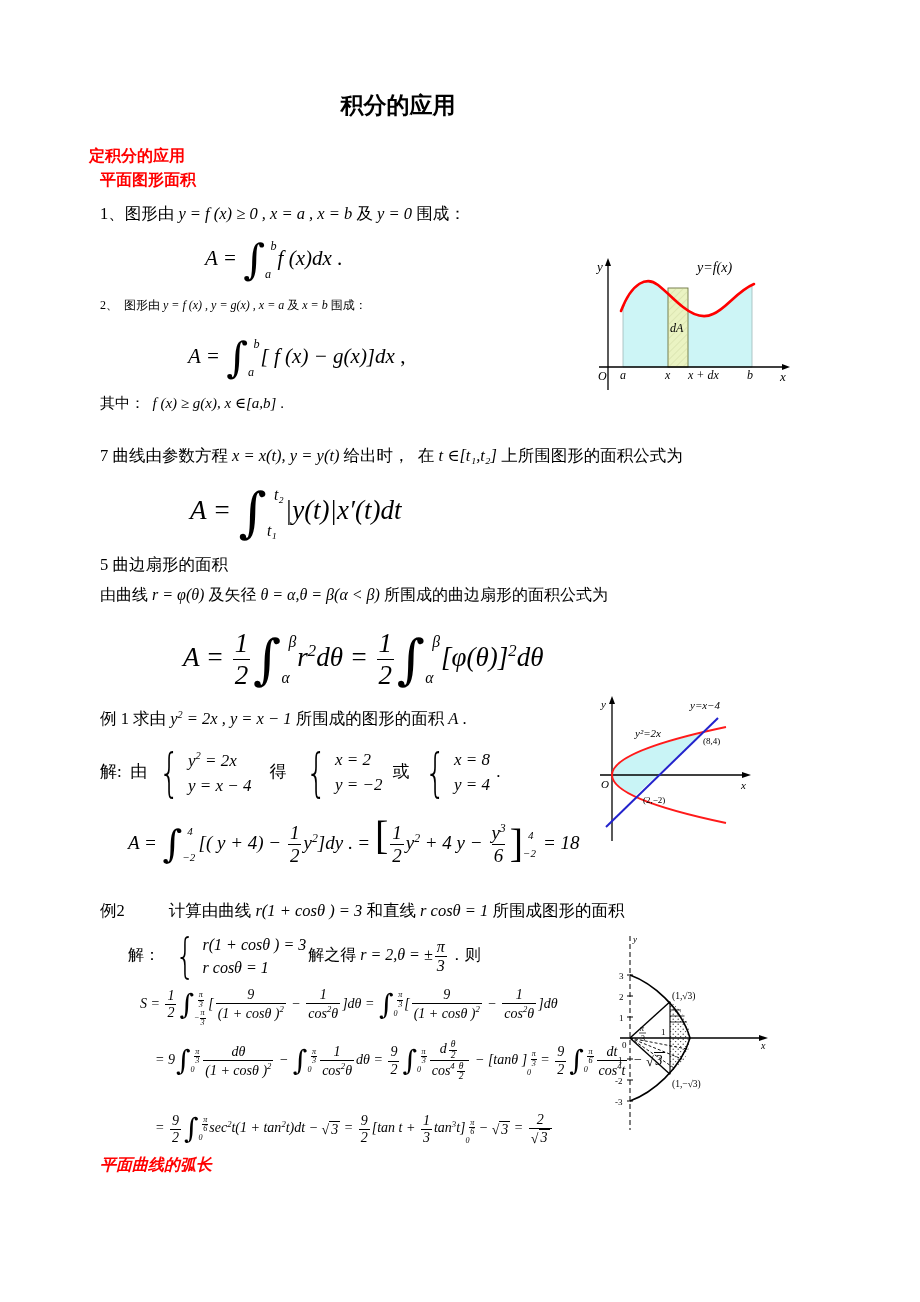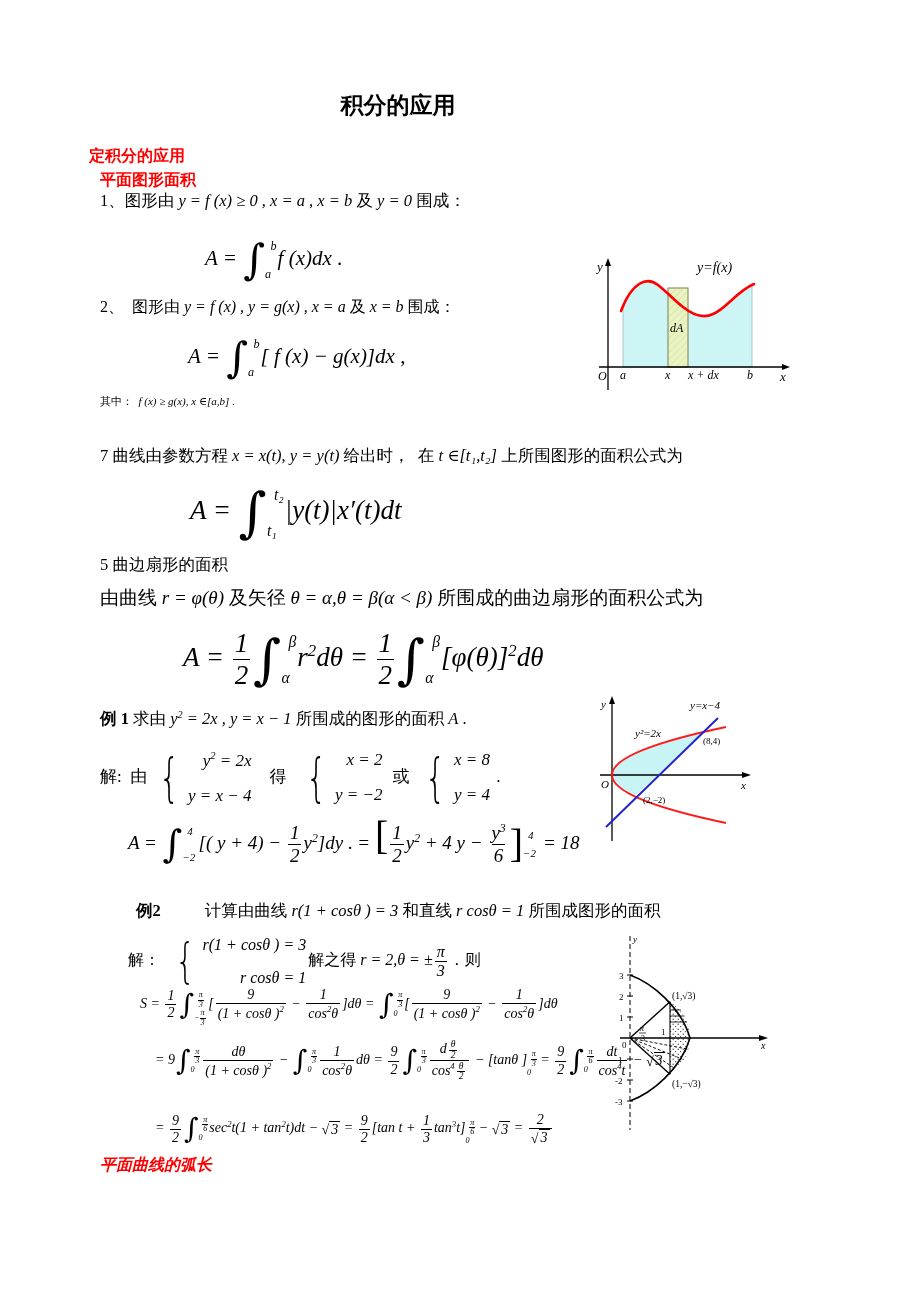--- a/index.html
+++ b/index.html
@@ -6,63 +6,63 @@
   body{width:920px;height:1302px;background:#ffffff;position:relative;overflow:hidden;
        font-family:"Liberation Serif","DejaVu Serif",serif;color:#000;}
   .abs{position:absolute;}
   .title{position:absolute;left:0;width:796px;text-align:center;
          font-family:"DejaVu Sans","Liberation Sans",sans-serif;font-weight:bold;}
   .redh{position:absolute;color:#ff0000;font-weight:bold;white-space:pre;
         font-family:"DejaVu Sans","Liberation Sans",sans-serif;}
   .tline,.fml{position:absolute;white-space:pre;font-family:"Liberation Serif","DejaVu Serif",serif;}
   .m{font-style:italic;font-family:"Liberation Serif","DejaVu Serif",serif;}
   .cn{font-style:normal;font-family:"Liberation Serif","DejaVu Serif",serif;}
-  .cnb{font-style:normal;font-weight:bold;font-family:"Liberation Serif","DejaVu Serif",serif;}
+  .cnb{font-style:normal;font-weight:normal;font-family:"Liberation Serif","DejaVu Serif",serif;}
   sup,sub{font-size:0.62em;font-style:italic;}
   .int{display:inline-flex;align-items:center;vertical-align:middle;margin:0 1px;}
   .isign{font-style:normal;font-size:2.0em;line-height:0.85;font-family:"DejaVu Serif",serif;}
   .ilims,.lims{display:inline-flex;flex-direction:column;justify-content:space-between;
         height:3.3em;font-size:0.58em;line-height:1;font-style:italic;vertical-align:middle;}
   .lims{height:2.6em;}
   .ihi{margin-left:0.45em;}
   .ilo{margin-right:0.2em;}
   .limwrap{display:inline-flex;align-items:center;}
   .mfrac{display:inline-flex;flex-direction:column;align-items:center;line-height:1.05;font-style:italic;}
   .mfrac span+span{border-top:1px solid #000;padding:0 1px;}
   .frac{display:inline-flex;flex-direction:column;align-items:center;vertical-align:middle;
         margin:0 2px;line-height:1.15;}
   .frac .den{border-top:1.4px solid #000;}
   .frac .num,.frac .den{padding:0 2px;text-align:center;}
   .frac.small{font-size:0.68em;line-height:1.02;}
   .cases{display:inline-flex;align-items:center;vertical-align:middle;margin:0 2px;}
   .cbrace{display:inline-block;font-style:normal;font-size:3.0em;font-weight:100;line-height:0.82;
           margin-right:2px;font-family:"DejaVu Sans",sans-serif;transform:scaleX(0.65);}
-  .crows{display:inline-flex;flex-direction:column;align-items:flex-end;row-gap:15px;}
+  .crows{display:inline-flex;flex-direction:column;align-items:flex-start;row-gap:5px;}
   .crow{white-space:pre;}
   .evalw{display:inline-flex;align-items:center;vertical-align:middle;}
   .tallb{display:inline-block;font-style:normal;font-size:2.1em;line-height:0.82;font-weight:300;}
   .sqrt{display:inline-flex;align-items:flex-end;vertical-align:middle;}
   .rsign{font-style:normal;line-height:1.1;}
   .rad{border-top:1.2px solid #000;padding:0 2px;line-height:1.15;}
   svg text{font-family:"Liberation Serif","DejaVu Serif",serif;}
 </style>
 </head>
 <body>
 
 <div class="title" style="top:90px;font-size:23px;">积分的应用</div>
 
 <div class="redh" style="left:89px;top:146px;font-size:16px;">定积分的应用</div>
 <div class="redh" style="left:100px;top:170px;font-size:16px;text-align:right;">平面图形面积</div>
 
-<div class="tline" style="left:100px;top:190px;font-size:16.5px;"><span class="cn">1、图形由 </span><span class="m">y = f (x) ≥ 0 , x = a , x = b </span><span class="cn">及 </span><span class="m">y = 0 </span><span class="cn">围成：</span></div>
+<div class="tline" style="left:100px;top:203px;font-size:16.5px;"><span class="cn">1、图形由 </span><span class="m">y = f (x) ≥ 0 , x = a , x = b </span><span class="cn">及 </span><span class="m">y = 0 </span><span class="cn">围成：</span></div>
 <div class="fml" style="left:205px;top:240px;font-size:21px;"><span class="m">A = </span><span class="int"><span class="isign">∫</span><span class="ilims"><span class="ihi"><span class="m">b</span></span><span class="ilo"><span class="m">a</span></span></span></span><span class="m">f (x)dx</span><span class="cn"> .</span></div>
 
-<div class="tline" style="left:100px;top:297px;font-size:16px;text-align:center;"><span class="cn">2、  图形由 </span><span class="m">y = f (x) , y = g(x) , x = a </span><span class="cn">及 </span><span class="m">x = b </span><span class="cn">围成：</span></div>
+<div class="tline" style="left:100px;top:297px;font-size:12px;text-align:center;"><span class="cn">2、  图形由 </span><span class="m">y = f (x) , y = g(x) , x = a </span><span class="cn">及 </span><span class="m">x = b </span><span class="cn">围成：</span></div>
 <div class="fml" style="left:188px;top:338px;font-size:21px;"><span class="m">A = </span><span class="int"><span class="isign">∫</span><span class="ilims"><span class="ihi"><span class="m">b</span></span><span class="ilo"><span class="m">a</span></span></span></span><span class="m">[ f (x) − g(x)]dx</span><span class="cn"> ,</span></div>
-<div class="tline" style="left:100px;top:394px;font-size:11px;"><span class="cn">其中：  </span><span class="m">f (x) ≥ g(x), x ∈[a,b]</span><span class="cn"> .</span></div>
+<div class="tline" style="left:100px;top:394px;font-size:15px;"><span class="cn">其中：  </span><span class="m">f (x) ≥ g(x), x ∈[a,b]</span><span class="cn"> .</span></div>
 
 <svg class="abs" style="left:595px;top:256px;" width="205" height="138" viewBox="0 0 205 138">
   <defs>
     <pattern id="hatch1" width="5" height="5" patternUnits="userSpaceOnUse" patternTransform="rotate(45)">
       <line x1="0" y1="0" x2="0" y2="5" stroke="#b9c48a" stroke-width="1"></line>
     </pattern>
   </defs>
   <path d="M28,111 L28,52 C38,27 52,21 63,29 C73,37 80,45 88,51 C98,59 108,63 118,58 C131,53 142,36 157,29 L157,111 Z" fill="#cdf5f6" stroke="#9fb7b9" stroke-width="0.8"></path>
   <rect x="73" y="32" width="20" height="79" fill="#eaf3c2" stroke="#6c7340" stroke-width="0.9"></rect>
   <rect x="73" y="32" width="20" height="79" fill="url(#hatch1)" opacity="0.55"></rect>
@@ -79,21 +79,21 @@
   <text x="152" y="123" font-size="12" font-style="italic">b</text>
   <text x="185" y="125" font-size="13" font-style="italic">x</text>
   <text x="102" y="16" font-size="14" font-style="italic">y=f(x)</text>
   <text x="75" y="76" font-size="12" font-style="italic">dA</text>
 </svg>
 
 <div class="tline" style="left:100px;top:445px;font-size:16.5px;"><span class="cn">7 曲线由参数方程 </span><span class="m">x = x(t), y = y(t)</span><span class="cn"> 给出时，  在 </span><span class="m">t ∈[t₁,t₂]</span><span class="cn"> 上所围图形的面积公式为</span></div>
 <div class="fml" style="left:190px;top:487px;font-size:27px;"><span class="m">A = </span><span class="int"><span class="isign">∫</span><span class="ilims"><span class="ihi"><span class="m">t₂</span></span><span class="ilo"><span class="m">t₁</span></span></span></span><span class="m">|y(t)|x′(t)dt</span></div>
 
 <div class="tline" style="left:100px;top:554px;font-size:16.5px;"><span class="cn">5 曲边扇形的面积</span></div>
-<div class="tline" style="left:100px;top:585px;font-size:19px;"><span class="cn">由曲线 </span><span class="m">r = φ(θ)</span><span class="cn"> 及矢径 </span><span class="m">θ = α,θ = β(α &lt; β)</span><span class="cn"> 所围成的曲边扇形的面积公式为</span></div>
+<div class="tline" style="left:100px;top:585px;font-size:16px;"><span class="cn">由曲线 </span><span class="m">r = φ(θ)</span><span class="cn"> 及矢径 </span><span class="m">θ = α,θ = β(α &lt; β)</span><span class="cn"> 所围成的曲边扇形的面积公式为</span></div>
 <div class="fml" style="left:183px;top:628px;font-size:27px;"><span class="m">A = </span><span class="frac"><span class="num"><span class="m">1</span></span><span class="den"><span class="m">2</span></span></span><span class="int"><span class="isign">∫</span><span class="ilims"><span class="ihi"><span class="m">β</span></span><span class="ilo"><span class="m">α</span></span></span></span><span class="m">r</span><sup><span class="m">2</span></sup><span class="m">dθ = </span><span class="frac"><span class="num"><span class="m">1</span></span><span class="den"><span class="m">2</span></span></span><span class="int"><span class="isign">∫</span><span class="ilims"><span class="ihi"><span class="m">β</span></span><span class="ilo"><span class="m">α</span></span></span></span><span class="m">[φ(θ)]</span><sup><span class="m">2</span></sup><span class="m">dθ</span></div>
 
 <div class="tline" style="left:100px;top:708px;font-size:16.5px;"><span class="cnb">例 1 </span><span class="cn">求由 </span><span class="m">y</span><sup><span class="m">2</span></sup><span class="m"> = 2x , y = x − 1 </span><span class="cn">所围成的图形的面积 </span><span class="m">A</span><span class="cn"> .</span></div>
 <div class="fml" style="left:100px;top:750px;font-size:17px;"><span class="cn">解:  由 </span><span class="cases"><span class="cbrace">{</span><span class="crows"><span class="crow"><span class="m">y</span><sup><span class="m">2</span></sup><span class="m"> = 2x</span></span><span class="crow"><span class="m">y = x − 4</span></span></span></span><span style="display: inline-block; width: 16px;"></span><span class="cn">得</span><span style="display: inline-block; width: 12px;"></span><span class="cases"><span class="cbrace">{</span><span class="crows"><span class="crow"><span class="m">x = 2</span></span><span class="crow"><span class="m">y = −2</span></span></span></span><span style="display: inline-block; width: 8px;"></span><span class="cn">或</span><span style="display: inline-block; width: 8px;"></span><span class="cases"><span class="cbrace">{</span><span class="crows"><span class="crow"><span class="m">x = 8</span></span><span class="crow"><span class="m">y = 4</span></span></span></span><span class="cn"> .</span></div>
 <div class="fml" style="left:128px;top:820px;font-size:19px;"><span class="m">A = </span><span class="int"><span class="isign">∫</span><span class="ilims"><span class="ihi"><span class="m">4</span></span><span class="ilo"><span class="m">−2</span></span></span></span><span class="m">[( y + 4) − </span><span class="frac"><span class="num"><span class="m">1</span></span><span class="den"><span class="m">2</span></span></span><span class="m">y</span><sup><span class="m">2</span></sup><span class="m">]dy</span><span class="cn"> . </span><span class="m">= </span><span class="tallb">[</span><span class="frac"><span class="num"><span class="m">1</span></span><span class="den"><span class="m">2</span></span></span><span class="m">y</span><sup><span class="m">2</span></sup><span class="m"> + 4 y − </span><span class="frac"><span class="num"><span class="m">y</span><sup><span class="m">3</span></sup></span><span class="den"><span class="m">6</span></span></span><span class="evalw"><span class="tallb">]</span><span class="lims"><span class="ihi"><span class="m">4</span></span><span class="ilo"><span class="m">−2</span></span></span></span><span class="m"> = 18</span></div>
 
 <svg class="abs" style="left:595px;top:695px;" width="165" height="152" viewBox="0 0 165 152">
   <path d="M17,80 Q17,90.5 39.8,101 L108.2,38 Q17,59 17,80 Z" fill="#c9f4f6" stroke="none"></path>
   <line x1="17" y1="6" x2="17" y2="146" stroke="#000" stroke-width="1.3"></line>
   <polygon points="17,1 14,9 20,9" fill="#000"></polygon>
@@ -103,21 +103,21 @@
   <line x1="11" y1="132" x2="123" y2="23" stroke="#2323cc" stroke-width="2"></line>
   <text x="6" y="13" font-size="11" font-style="italic">y</text>
   <text x="6" y="93" font-size="11" font-style="italic">O</text>
   <text x="146" y="94" font-size="11" font-style="italic">x</text>
   <text x="40" y="42" font-size="11" font-style="italic">y²=2x</text>
   <text x="95" y="14" font-size="11" font-style="italic">y=x−4</text>
   <text x="108" y="49" font-size="9">(8,4)</text>
   <text x="48" y="108" font-size="9">(2,−2)</text>
 </svg>
 
-<div class="tline" style="left:100px;top:900px;font-size:16.5px;margin-left:36px;"><span class="cnb">例2</span><span style="display: inline-block; width: 44px;"></span><span class="cn">计算由曲线 </span><span class="m">r(1 + cosθ ) = 3 </span><span class="cn">和直线 </span><span class="m">r cosθ = 1 </span><span class="cn">所围成图形的面积</span></div>
+<div class="tline" style="left:100px;top:900px;font-size:16.5px;"><span class="cnb">例2</span><span style="display: inline-block; width: 44px;"></span><span class="cn">计算由曲线 </span><span class="m">r(1 + cosθ ) = 3 </span><span class="cn">和直线 </span><span class="m">r cosθ = 1 </span><span class="cn">所围成图形的面积</span></div>
 <div class="fml" style="left:128px;top:936px;font-size:16px;"><span class="cn">解：  </span><span class="cases"><span class="cbrace">{</span><span class="crows"><span class="crow"><span class="m">r(1 + cosθ ) = 3</span></span><span class="crow"><span class="m">r cosθ = 1</span></span></span></span><span class="cn">解之得 </span><span class="m">r = 2,θ = ±</span><span class="frac"><span class="num"><span class="m">π</span></span><span class="den"><span class="m">3</span></span></span><span class="cn">．则</span></div>
 <div class="fml" style="left:140px;top:987px;font-size:14px;"><span class="m">S = </span><span class="frac"><span class="num"><span class="m">1</span></span><span class="den"><span class="m">2</span></span></span><span class="int"><span class="isign">∫</span><span class="ilims"><span class="ihi"><span class="limwrap"><span class="mfrac"><span>π</span><span>3</span></span></span></span><span class="ilo"><span class="limwrap"><span class="m">−</span><span class="mfrac"><span>π</span><span>3</span></span></span></span></span></span><span class="m">[</span><span class="frac"><span class="num"><span class="m">9</span></span><span class="den"><span class="m">(1 + cosθ )</span><sup><span class="m">2</span></sup></span></span><span class="m"> − </span><span class="frac"><span class="num"><span class="m">1</span></span><span class="den"><span class="m">cos</span><sup><span class="m">2</span></sup><span class="m">θ</span></span></span><span class="m">]dθ = </span><span class="int"><span class="isign">∫</span><span class="ilims"><span class="ihi"><span class="limwrap"><span class="mfrac"><span>π</span><span>3</span></span></span></span><span class="ilo"><span class="m">0</span></span></span></span><span class="m">[</span><span class="frac"><span class="num"><span class="m">9</span></span><span class="den"><span class="m">(1 + cosθ )</span><sup><span class="m">2</span></sup></span></span><span class="m"> − </span><span class="frac"><span class="num"><span class="m">1</span></span><span class="den"><span class="m">cos</span><sup><span class="m">2</span></sup><span class="m">θ</span></span></span><span class="m">]dθ</span></div>
 <div class="fml" style="left:155px;top:1040px;font-size:14px;"><span class="m">= 9</span><span class="int"><span class="isign">∫</span><span class="ilims"><span class="ihi"><span class="limwrap"><span class="mfrac"><span>π</span><span>3</span></span></span></span><span class="ilo"><span class="m">0</span></span></span></span><span class="frac"><span class="num"><span class="m">dθ</span></span><span class="den"><span class="m">(1 + cosθ )</span><sup><span class="m">2</span></sup></span></span><span class="m"> − </span><span class="int"><span class="isign">∫</span><span class="ilims"><span class="ihi"><span class="limwrap"><span class="mfrac"><span>π</span><span>3</span></span></span></span><span class="ilo"><span class="m">0</span></span></span></span><span class="frac"><span class="num"><span class="m">1</span></span><span class="den"><span class="m">cos</span><sup><span class="m">2</span></sup><span class="m">θ</span></span></span><span class="m">dθ = </span><span class="frac"><span class="num"><span class="m">9</span></span><span class="den"><span class="m">2</span></span></span><span class="int"><span class="isign">∫</span><span class="ilims"><span class="ihi"><span class="limwrap"><span class="mfrac"><span>π</span><span>3</span></span></span></span><span class="ilo"><span class="m">0</span></span></span></span><span class="frac"><span class="num"><span class="m">d</span><span class="frac small"><span class="num"><span class="m">θ</span></span><span class="den"><span class="m">2</span></span></span></span><span class="den"><span class="m">cos</span><sup><span class="m">4</span></sup><span class="frac small"><span class="num"><span class="m">θ</span></span><span class="den"><span class="m">2</span></span></span></span></span><span class="m"> − [tanθ ]</span><span class="lims"><span class="ihi"><span class="limwrap"><span class="mfrac"><span>π</span><span>3</span></span></span></span><span class="ilo"><span class="m">0</span></span></span><span class="m"> = </span><span class="frac"><span class="num"><span class="m">9</span></span><span class="den"><span class="m">2</span></span></span><span class="int"><span class="isign">∫</span><span class="ilims"><span class="ihi"><span class="limwrap"><span class="mfrac"><span>π</span><span>6</span></span></span></span><span class="ilo"><span class="m">0</span></span></span></span><span class="frac"><span class="num"><span class="m">dt</span></span><span class="den"><span class="m">cos</span><sup><span class="m">4</span></sup><span class="m">t</span></span></span><span class="m"> − </span><span class="sqrt"><span class="rsign">√</span><span class="rad"><span class="m">3</span></span></span></div>
 <div class="fml" style="left:155px;top:1112px;font-size:14px;"><span class="m">= </span><span class="frac"><span class="num"><span class="m">9</span></span><span class="den"><span class="m">2</span></span></span><span class="int"><span class="isign">∫</span><span class="ilims"><span class="ihi"><span class="limwrap"><span class="mfrac"><span>π</span><span>6</span></span></span></span><span class="ilo"><span class="m">0</span></span></span></span><span class="m">sec</span><sup><span class="m">2</span></sup><span class="m">t(1 + tan</span><sup><span class="m">2</span></sup><span class="m">t)dt − </span><span class="sqrt"><span class="rsign">√</span><span class="rad"><span class="m">3</span></span></span><span class="m"> = </span><span class="frac"><span class="num"><span class="m">9</span></span><span class="den"><span class="m">2</span></span></span><span class="m">[tan t + </span><span class="frac"><span class="num"><span class="m">1</span></span><span class="den"><span class="m">3</span></span></span><span class="m">tan</span><sup><span class="m">3</span></sup><span class="m">t]</span><span class="lims"><span class="ihi"><span class="limwrap"><span class="mfrac"><span>π</span><span>6</span></span></span></span><span class="ilo"><span class="m">0</span></span></span><span class="m"> − </span><span class="sqrt"><span class="rsign">√</span><span class="rad"><span class="m">3</span></span></span><span class="m"> = </span><span class="frac"><span class="num"><span class="m">2</span></span><span class="den"><span class="sqrt"><span class="rsign">√</span><span class="rad"><span class="m">3</span></span></span></span></span></div>
 
 <div class="redh" style="left:100px;top:1155px;font-size:16px;font-style:italic;">平面曲线的弧长</div>
 
 <svg class="abs" style="left:612px;top:928px;" width="168" height="210" viewBox="0 0 168 210">
   <defs>
     <pattern id="dots3" width="5" height="5" patternUnits="userSpaceOnUse">

